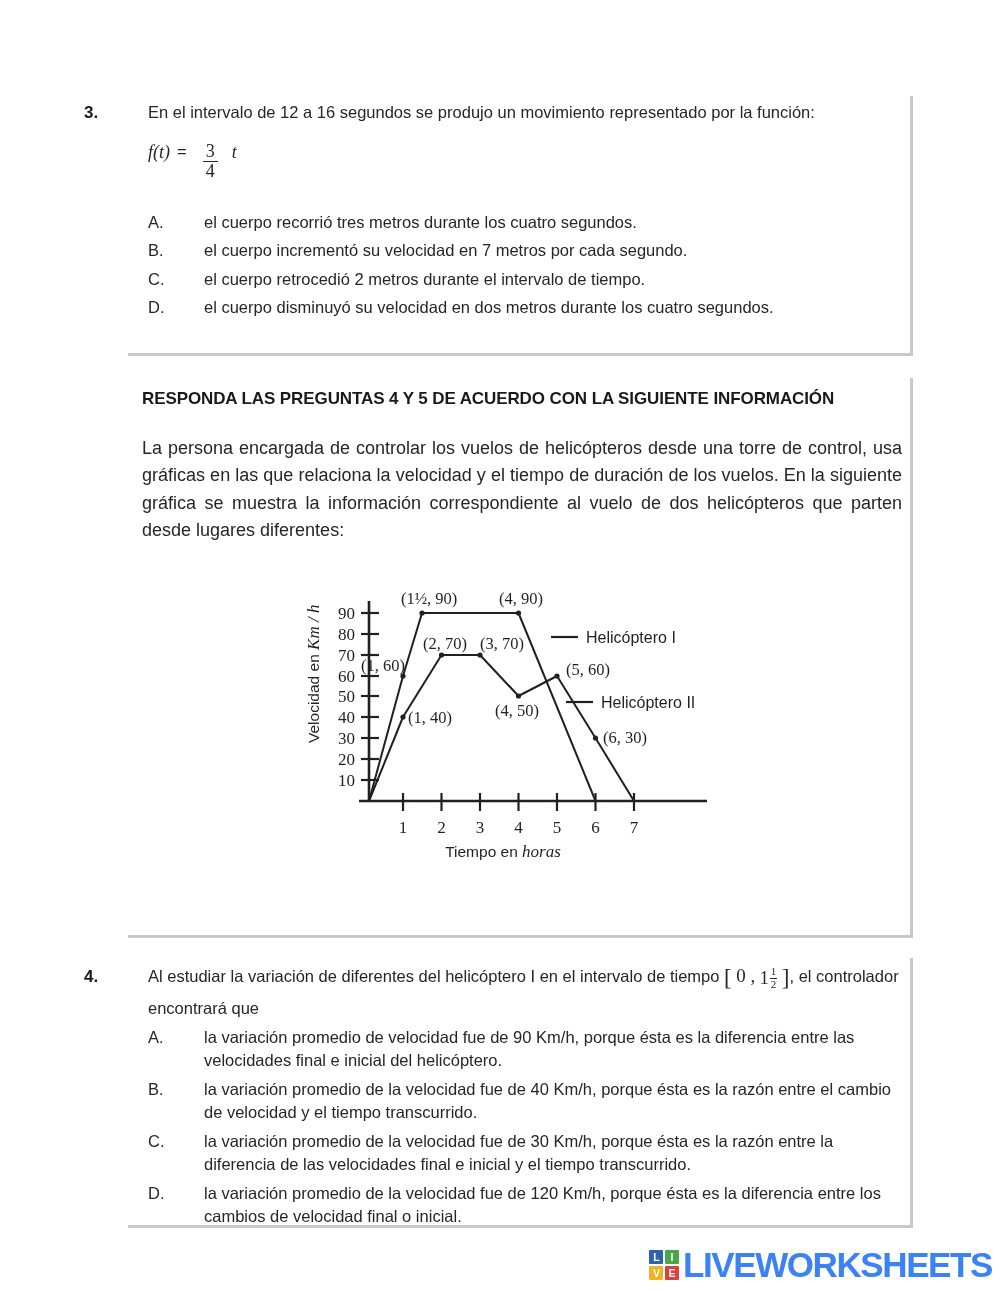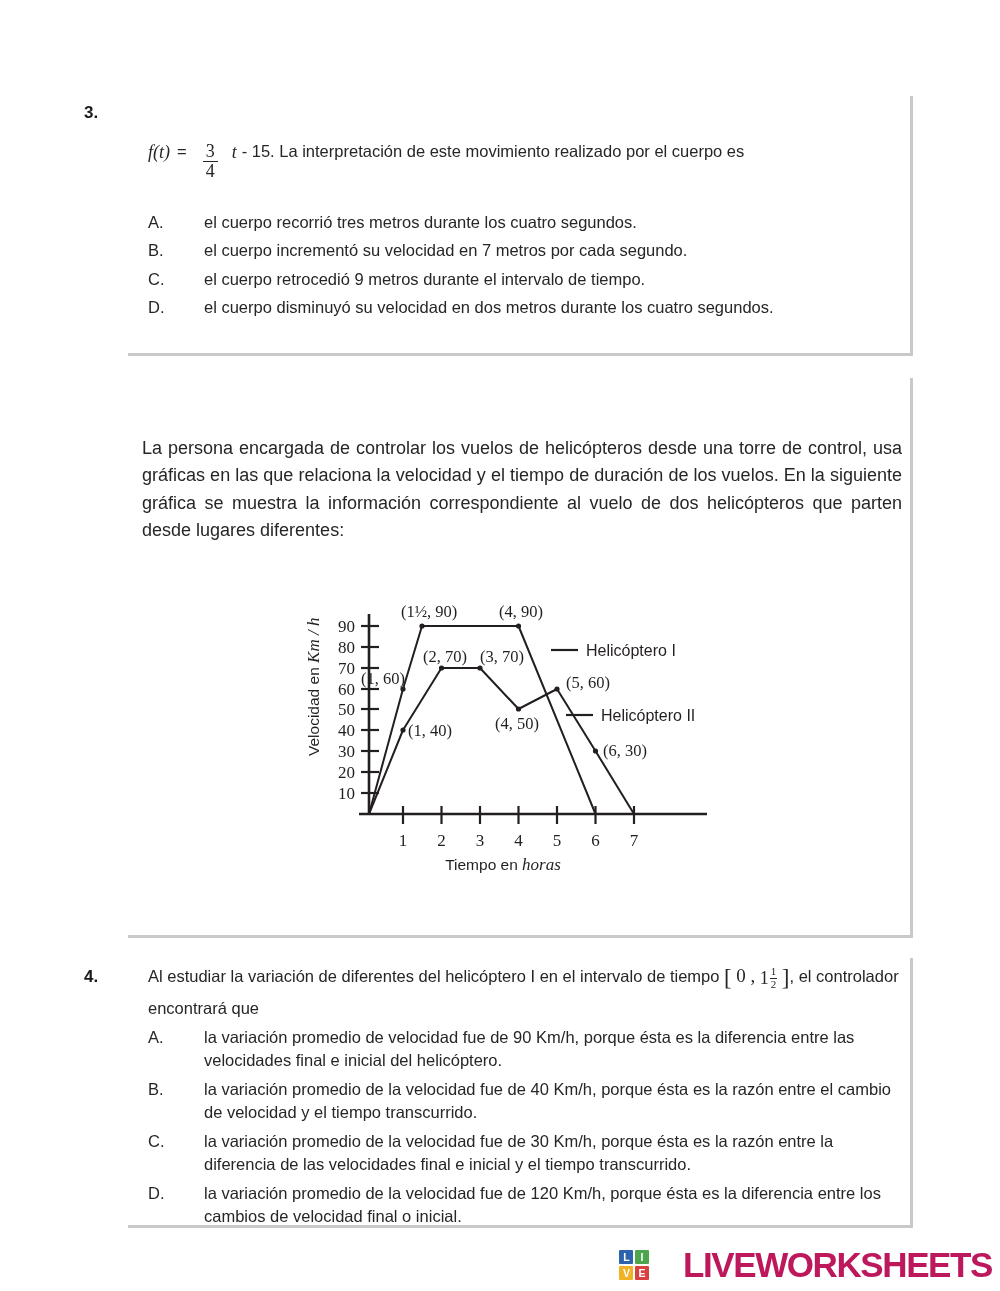--- a/index.html
+++ b/index.html
@@ -62,21 +62,21 @@
     position:absolute; left:14px; top:11px; width:745px;
     font-weight:bold; font-size:17px; letter-spacing:-0.1px; color:#1a1a1a;
   }
   #info-para {
     position:absolute; left:14px; top:57px; width:760px;
     font-size:18px; line-height:1.52; color:#262626; text-align:justify;
   }
 
   
   #chart-wrap {
-    position:absolute; left:175px; top:218px; width:420px; height:280px;
+    position:absolute; left:175px; top:205px; width:420px; height:280px;
   }
   #chart-svg { display:block; }
 
   
   #block-q4 {
     position:absolute; left:128px; top:958px; width:785px; height:270px;
     border-right:3px solid #c9c9c9;
     border-bottom:3px solid #c9c9c9;
   }
   #q4-num { left:84px; top:967px; }
@@ -118,53 +118,54 @@
   }
 </style>
 </head>
 <body>
 
 <div class="page">
 
   <div class="qnum" id="q3-num">3.</div>
 
   <div id="block-q3">
+    <div id="q3-stem" class="qtext">En el intervalo de 12 a 16 segundos se produjo un  movimiento representado por la función:</div>
 
     <div class="formula-row">
       <span class="fn-italic">f(t)</span>
       <span style="margin:0 7px;">=</span>
       <span class="frac">
         <span class="num">3</span>
         <span class="den">4</span>
       </span>
       <span class="var-t">t</span>
-      <span>- 15.  La  interpretación  de este movimiento realizado por el cuerpo es</span>
     </div>
 
     <div class="opt-list" style="top:115px;">
       <div class="opt">
         <span class="lbl">A.</span>
         <span class="body">el cuerpo recorrió tres metros durante los cuatro segundos.</span>
       </div>
       <div class="opt">
         <span class="lbl">B.</span>
         <span class="body">el cuerpo incrementó su velocidad en 7 metros por cada segundo.</span>
       </div>
       <div class="opt">
         <span class="lbl">C.</span>
-        <span class="body">el cuerpo retrocedió 9 metros durante el intervalo de tiempo.</span>
+        <span class="body">el cuerpo retrocedió 2 metros durante el intervalo de tiempo.</span>
       </div>
       <div class="opt">
         <span class="lbl">D.</span>
         <span class="body">el cuerpo disminuyó su velocidad en dos metros durante los cuatro segundos.</span>
       </div>
     </div>
   </div>
 
   <div id="block-info">
+    <div id="info-title">RESPONDA LAS PREGUNTAS 4 Y 5 DE ACUERDO CON LA SIGUIENTE INFORMACIÓN</div>
     <div id="info-para">La persona encargada de controlar los vuelos de helicópteros desde una torre de control, usa gráficas en las que relaciona la velocidad y el tiempo de duración de los vuelos. En la siguiente gráfica se muestra la información correspondiente al vuelo de dos helicópteros que parten desde lugares diferentes:</div>
 
     <div id="chart-wrap">
       <svg id="chart-svg" width="420" height="280" viewBox="0 0 420 280">
 
         <g>
           <line x1="66" y1="18" x2="66" y2="218" stroke="#231f20" stroke-width="2.6"></line>
           <line x1="56" y1="218" x2="404" y2="218" stroke="#231f20" stroke-width="2.6"></line>
         </g>
 
@@ -294,16 +295,16 @@
     </div>
   </div>
 
   <div id="footer-logo">
     <div class="logo-grid">
       <div class="logo-cell" style="background: rgb(45, 99, 173);">L</div>
       <div class="logo-cell" style="background: rgb(76, 166, 76);">I</div>
       <div class="logo-cell" style="background: rgb(240, 179, 35);">V</div>
       <div class="logo-cell" style="background: rgb(217, 65, 65);">E</div>
     </div>
-    <div id="logo-text" style="color: #be185d; margin-left: 30px;">LIVEWORKSHEETS</div>
+    <div id="logo-text" style="color: #3b82f6;">LIVEWORKSHEETS</div>
   </div>
 
 </div>
 
 </body></html>

